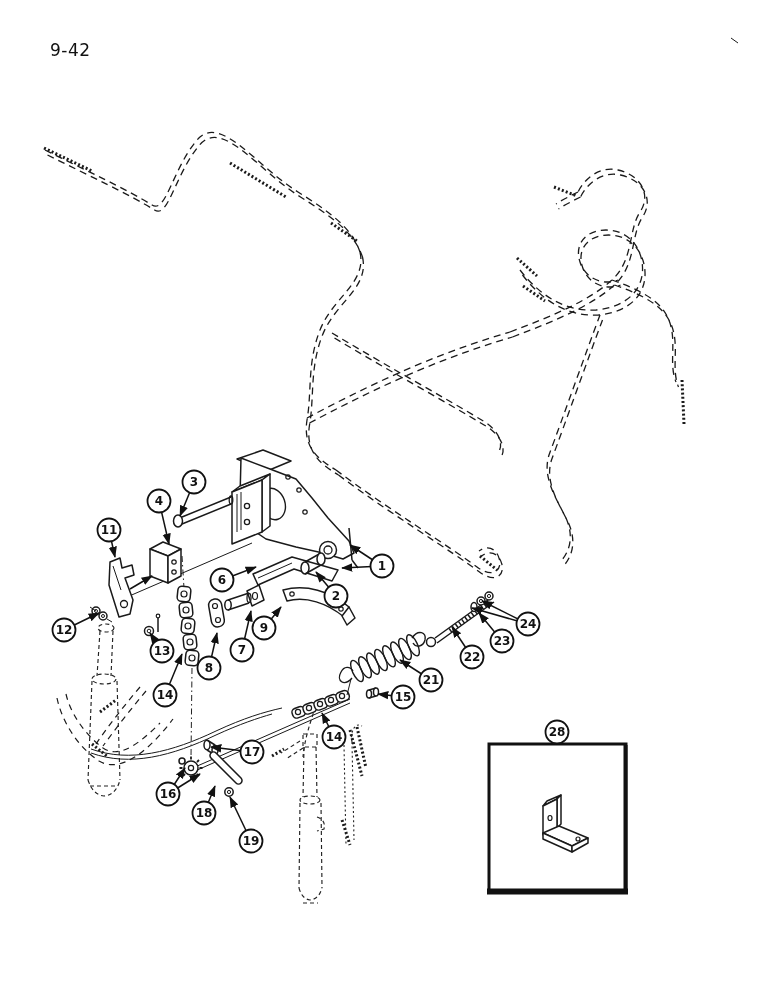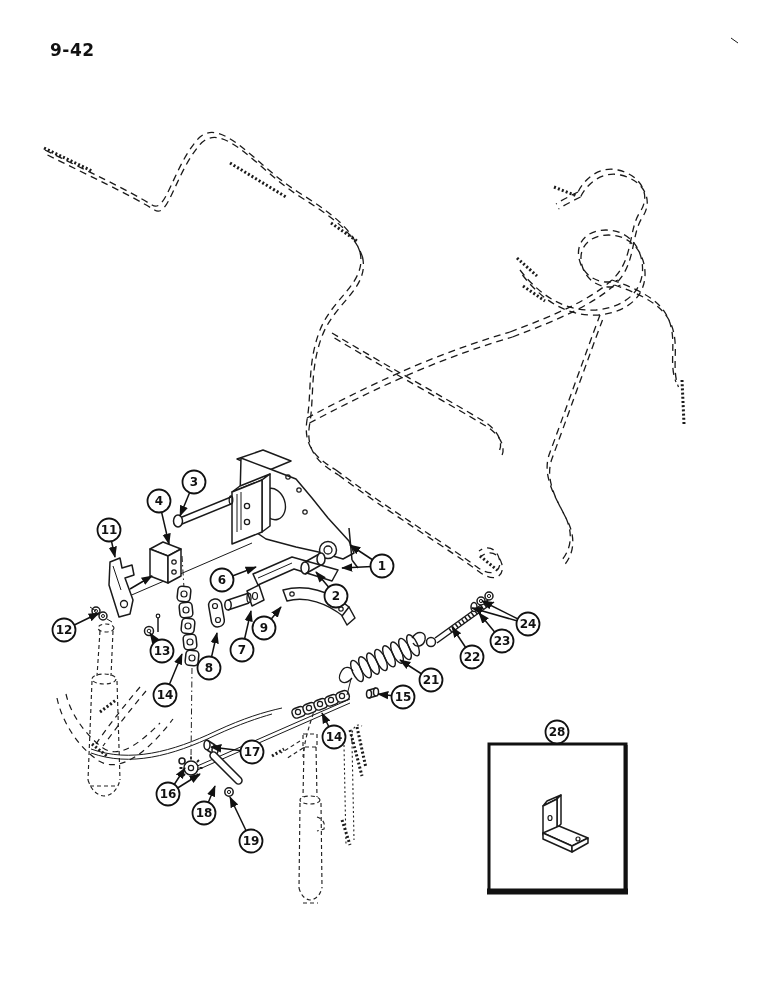--- a/index.html
+++ b/index.html
@@ -1,21 +1,21 @@
 <!DOCTYPE html>
 <html><head>
 <meta charset="utf-8">
 <style>
   html,body{margin:0;padding:0;background:#e8e8e8;}
   .page{
     position:relative;width:772px;height:1000px;background:#ffffff;
     font-family:"DejaVu Sans", sans-serif;overflow:hidden;
   }
   .page-number{
-    position:absolute;left:50px;top:40px;font-size:17px;font-weight:bold;
+    position:absolute;left:50px;top:40px;font-size:17px;font-weight:normal;
     letter-spacing:0.5px;color:#111;
   }
   svg{position:absolute;left:0;top:0;}
   .ink{stroke:#1a1a1a;fill:none;}
   .hose{stroke:#1a1a1a;fill:none;stroke-width:1.3;stroke-dasharray:7 5;}
   .hose2{stroke:#1a1a1a;fill:none;stroke-width:1.2;stroke-dasharray:6 5;}
   .fitting{stroke:#1a1a1a;fill:none;stroke-width:3;stroke-dasharray:2 2.2;}
   .phantom{stroke:#222;fill:none;stroke-width:1.15;stroke-dasharray:4 3;}
   .dotted{stroke:#222;fill:none;stroke-width:1.1;stroke-dasharray:2 2.6;}
   .solid{stroke:#1a1a1a;fill:none;stroke-width:1.5;stroke-linejoin:round;}

